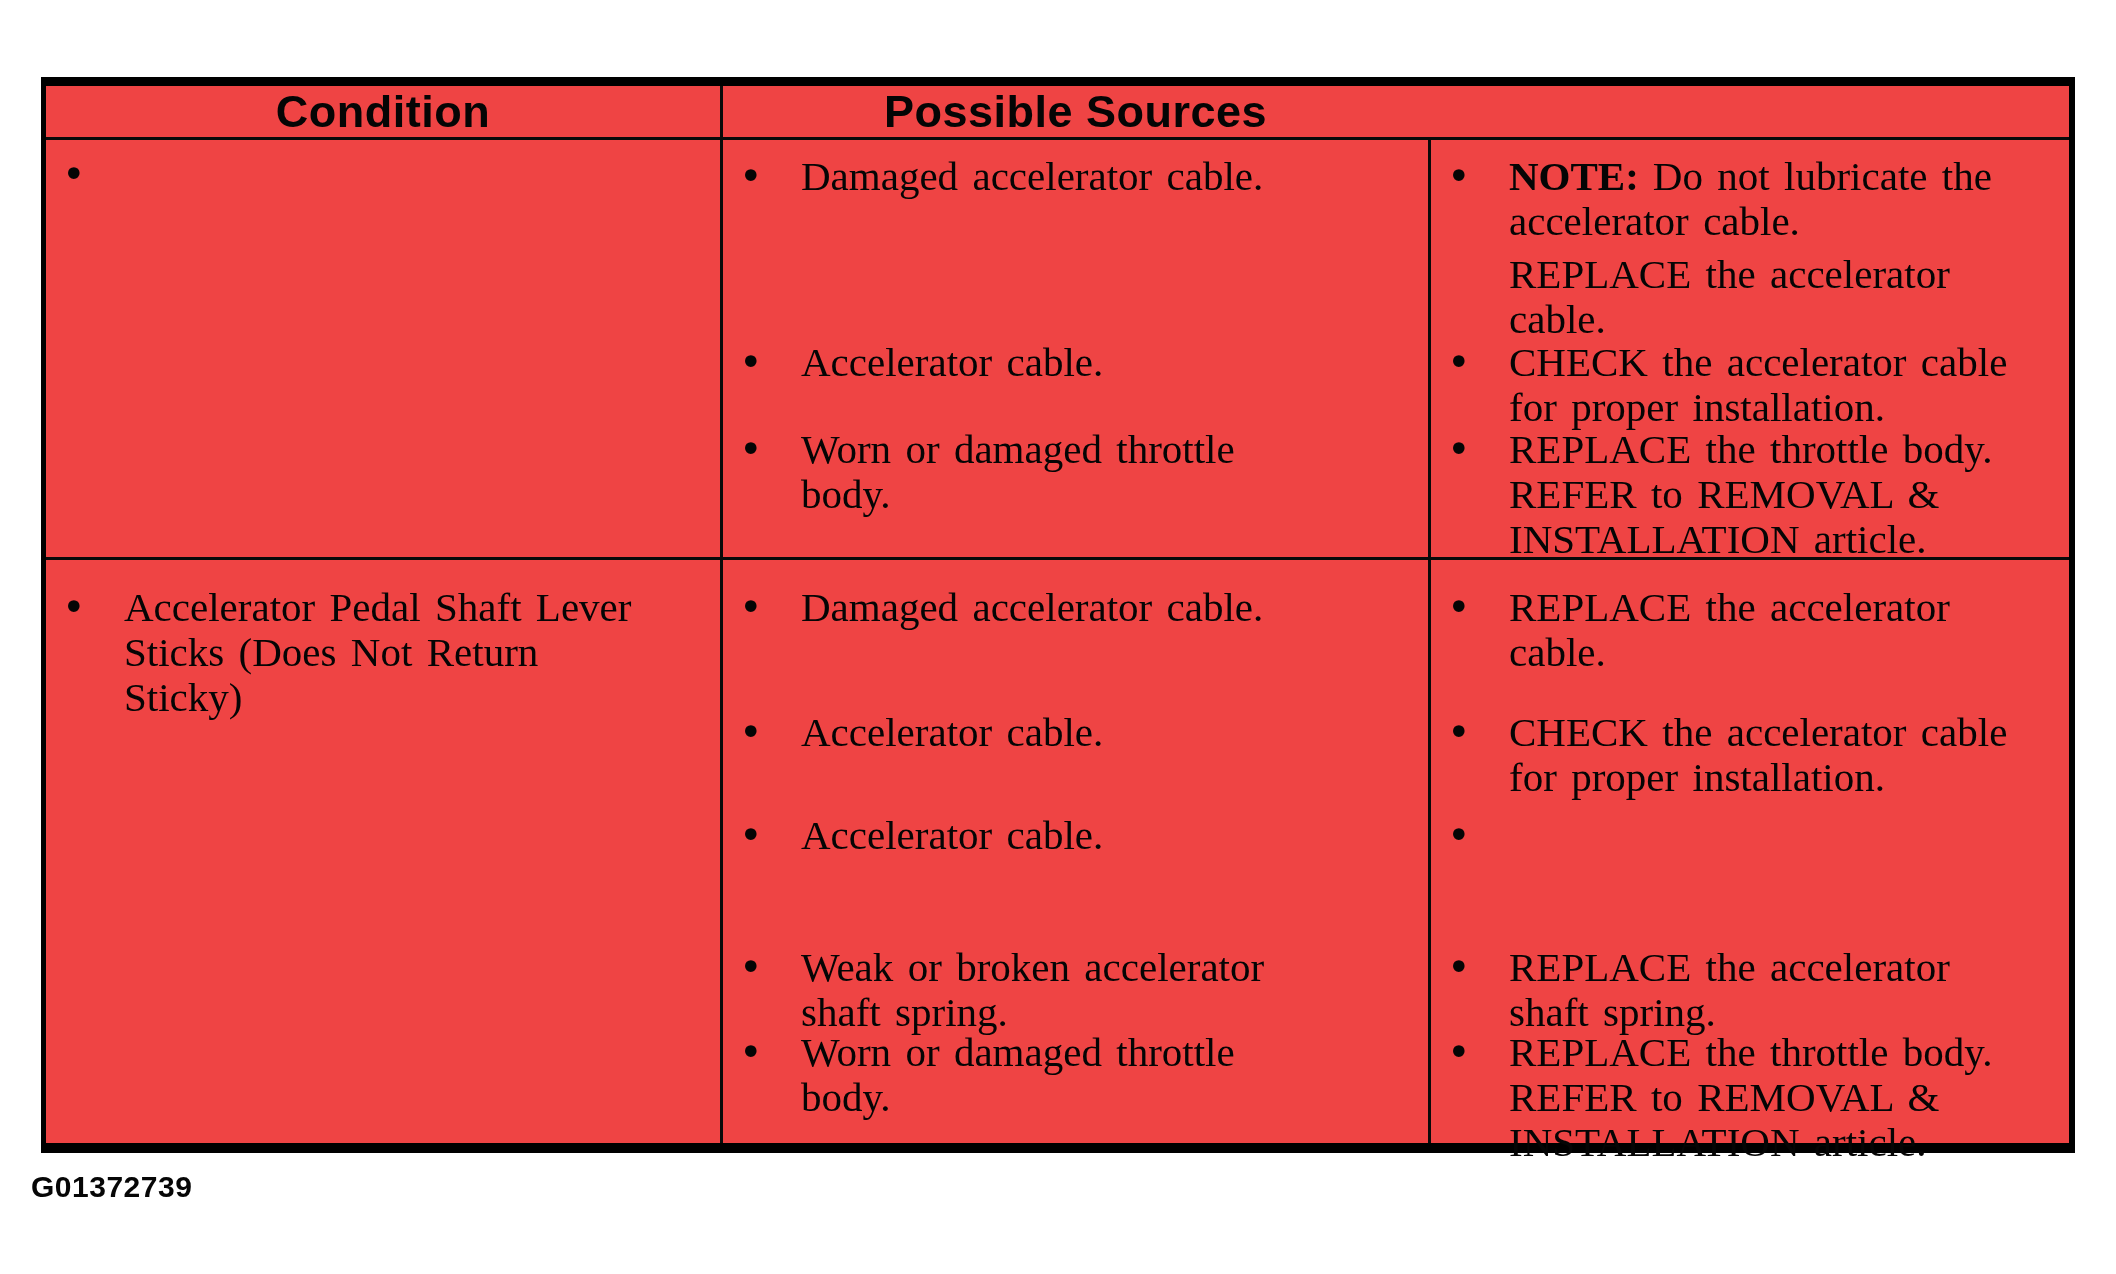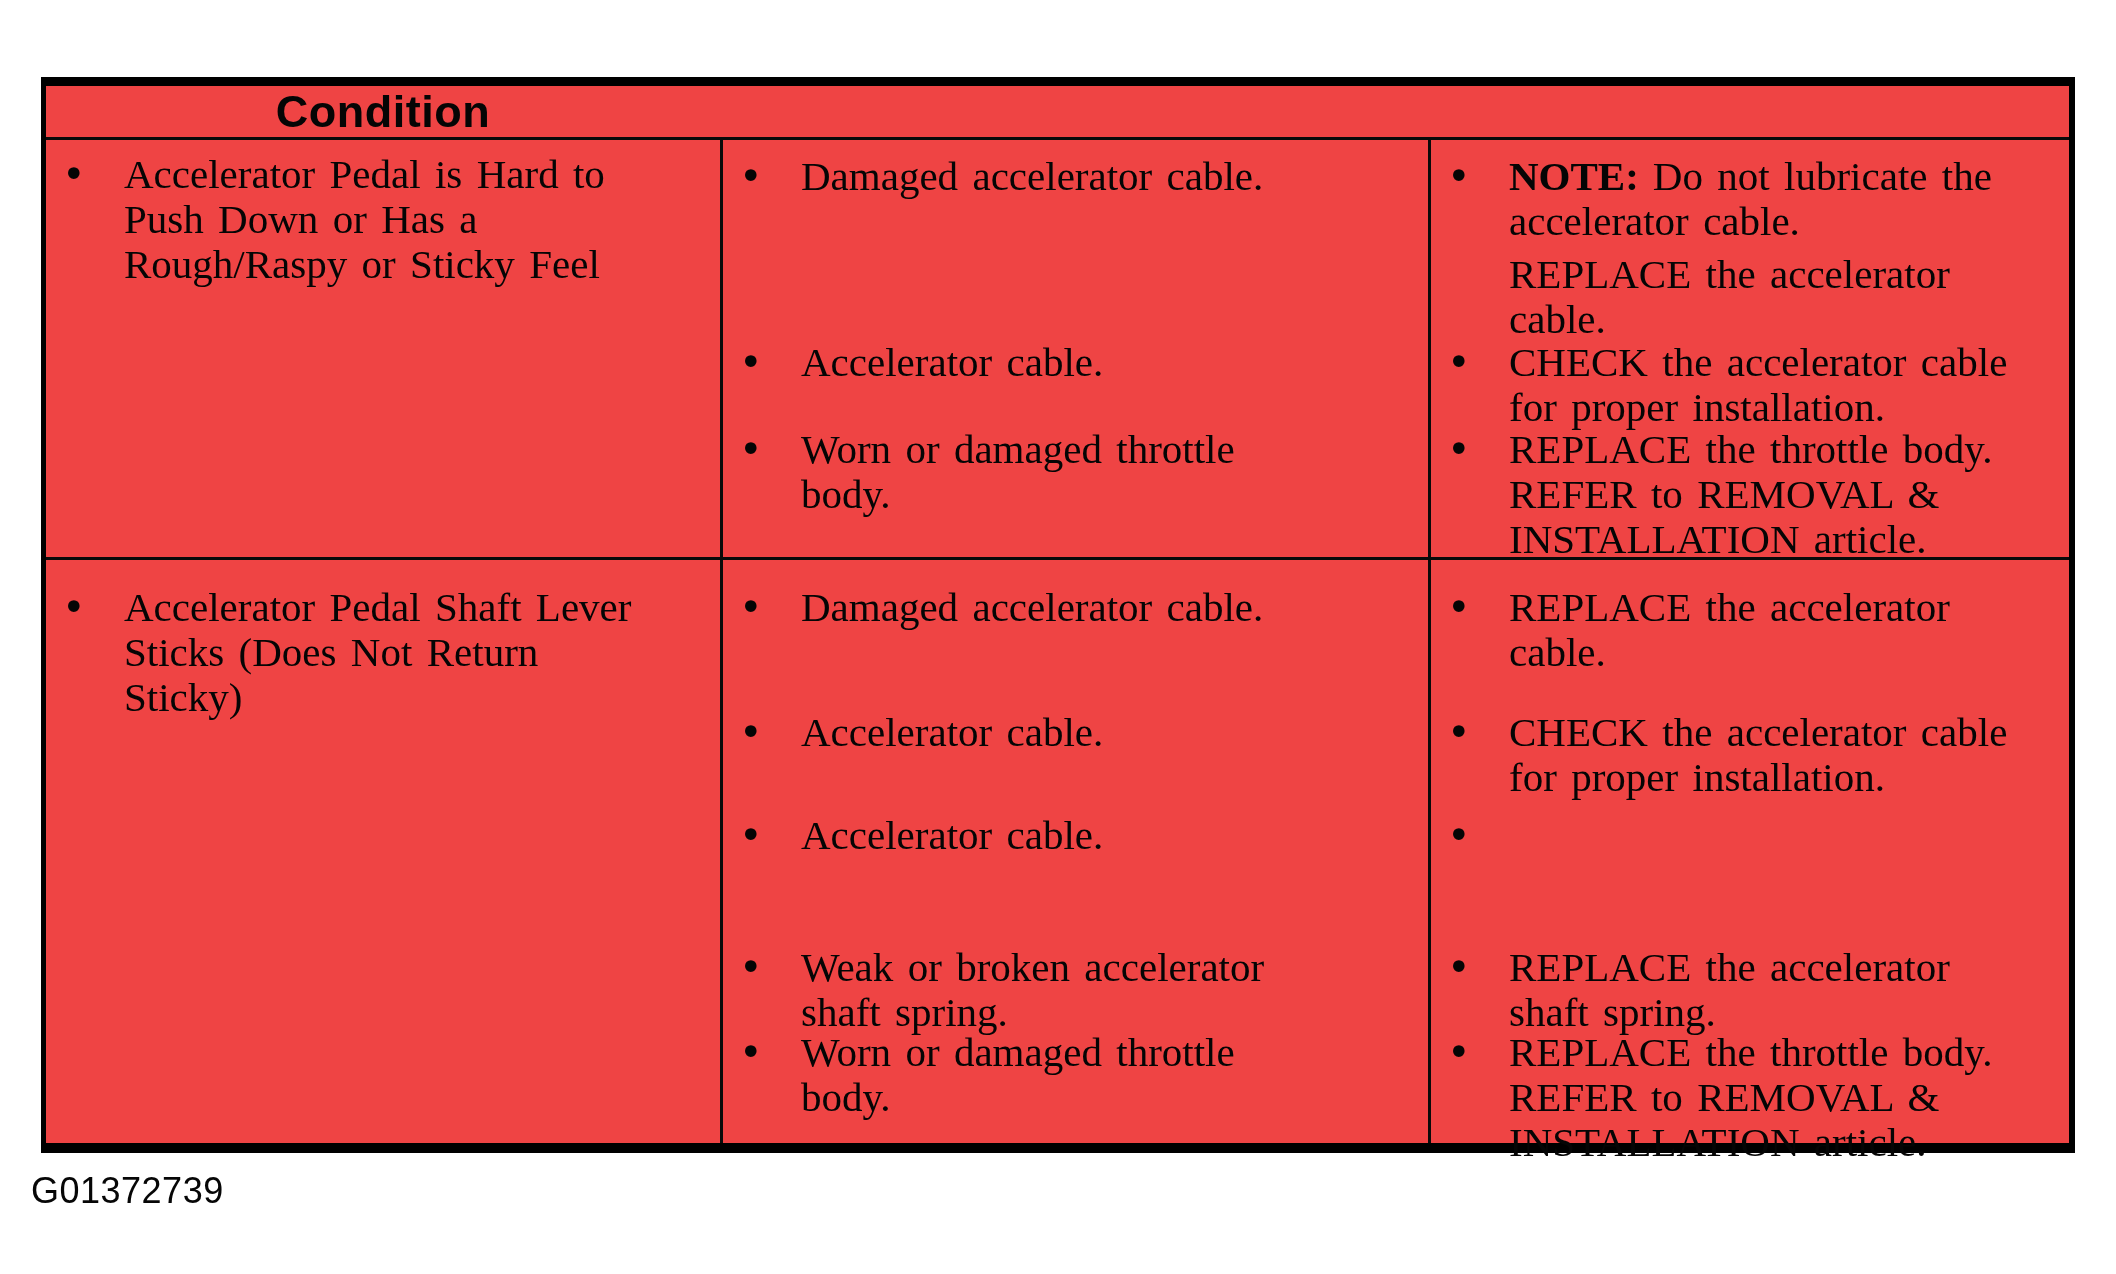--- a/index.html
+++ b/index.html
@@ -78,45 +78,43 @@
   }
   .note-label {
     font-weight: 700;
     padding-right: 14px;
   }
   .figure-id {
     position: absolute;
     left: 31px;
     top: 1170px;
     font-family: "Liberation Sans", sans-serif;
-    font-weight: 400;
-    font-size: 36px;
+    font-weight: 700;
+    font-size: 30px;
     letter-spacing: 0.5px;
     color: #060606;
   }
 </style>
 </head>
 <body>
 
 <div class="page">
 
   <div class="diag-table">
 
     <div class="trow thead">
       <div class="hcell">Condition</div>
+      <div class="hcell">Possible Sources</div>
     </div>
 
     <div class="trow body-row-1">
 
       <div class="cell">
         <div class="item" style="top:12px">
           <span class="bullet">•</span>
-          <span class="itext">Accelerator Pedal is Hard to
-Push Down or Has a
-Rough/Raspy or Sticky Feel</span>
         </div>
       </div>
 
       <div class="cell">
         <div class="item" style="top:14px">
           <span class="bullet">•</span>
           <span class="itext">Damaged accelerator cable.</span>
         </div>
         <div class="item" style="top:200px">
           <span class="bullet">•</span>

